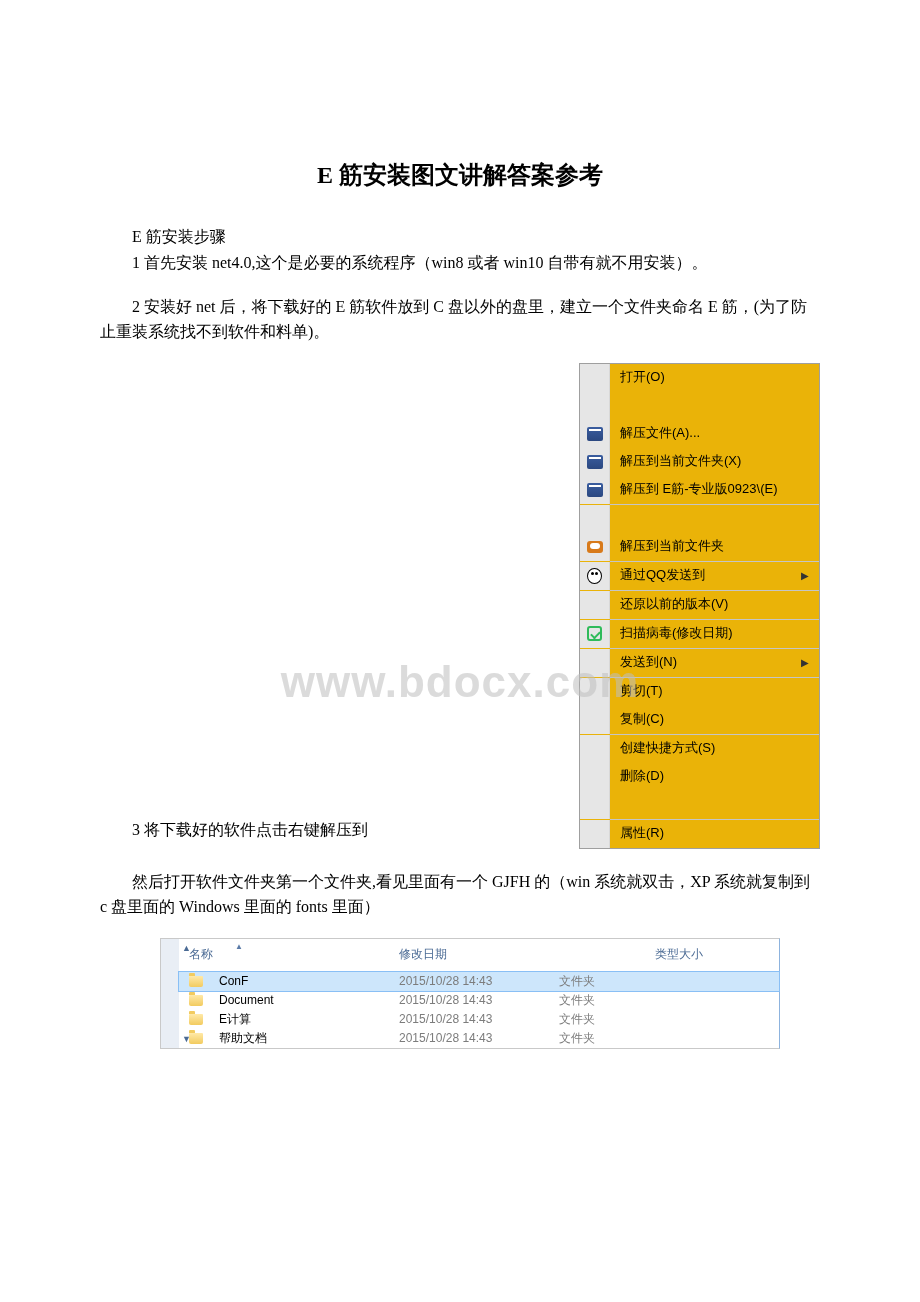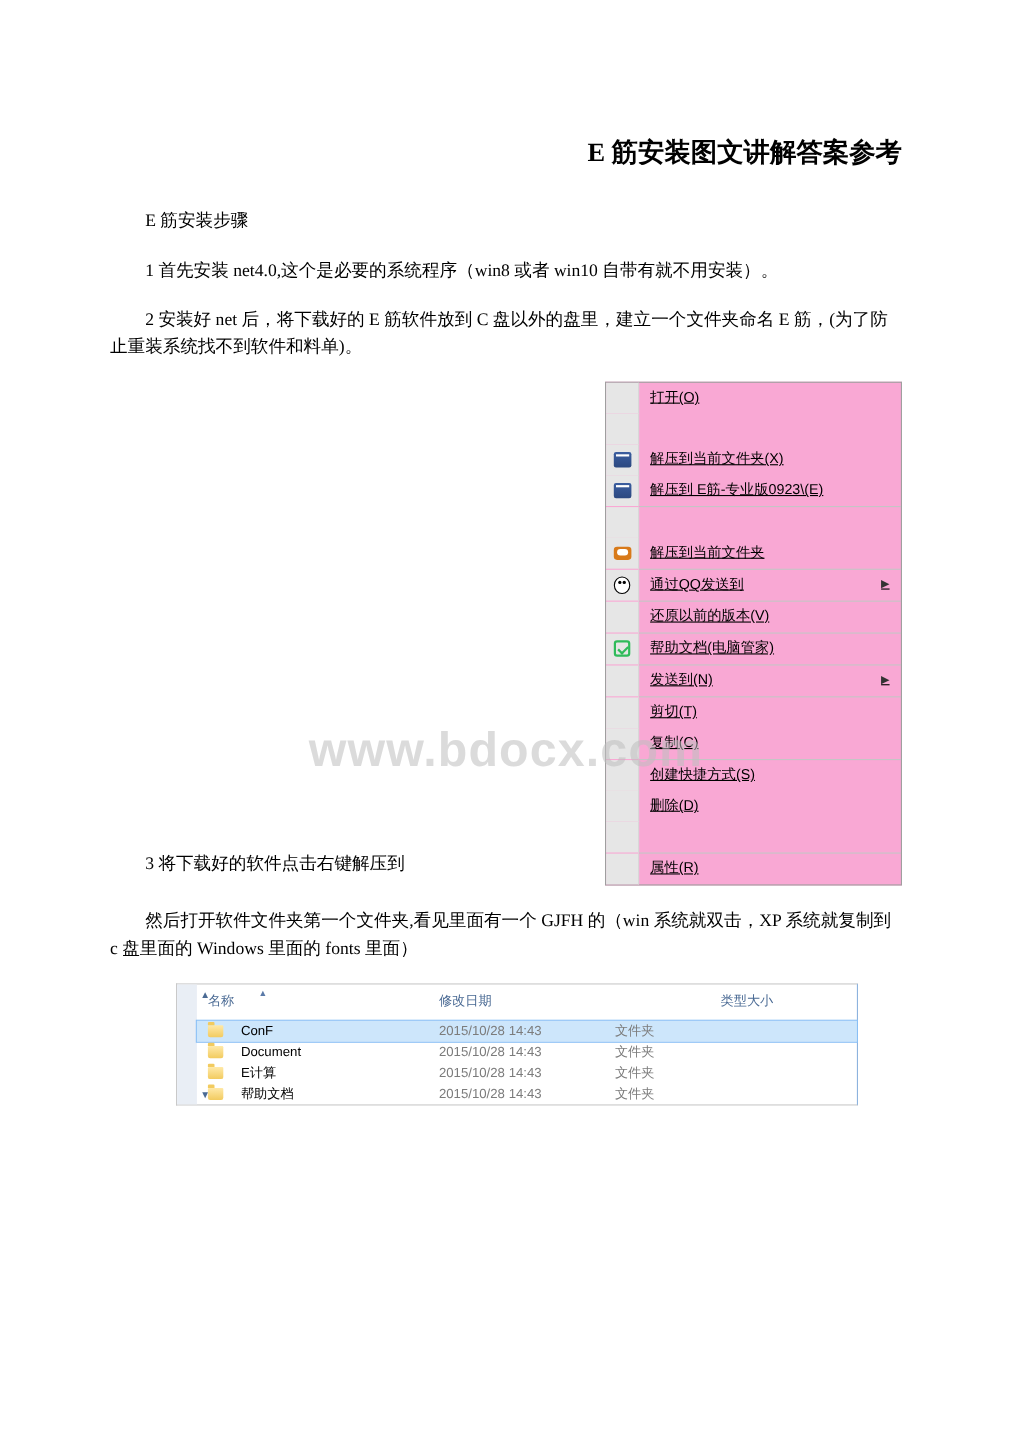--- a/index.html
+++ b/index.html
@@ -7,28 +7,28 @@
       font-family: "SimSun", "Microsoft YaHei", serif;
       background: #fff;
       width: 920px;
       padding: 120px 100px 40px 100px;
       font-size: 16px;
       line-height: 1.6;
       color: #000;
       position: relative;
     }
     .title {
-      text-align: right;
+      text-align: center;
       font-size: 24px;
       font-weight: bold;
       margin-bottom: 30px;
+      margin-top: 36px;
     }
     .para {
       text-indent: 2em;
-      margin-bottom: 20px;
     }
     .para-no-indent {
       margin-bottom: 18px;
     }
     .para-inline {
       text-indent: 2em;
     }
     .watermark {
       position: absolute;
       top: 647px;
@@ -42,27 +42,26 @@
       pointer-events: none;
       z-index: 10;
     }
     .row-wrap {
       display: flex;
       align-items: flex-end;
       margin-bottom: 20px;
     }
     .row-wrap .label { text-indent: 2em; flex: 0 0 auto; padding-bottom: 6px; }
     .context-menu {
-      width: 270px;
+      width: 241px;
       border: 1px solid #9f9f9f;
-      background: #f9a8d4;
+      background: #eab308;
       font-family: "Microsoft YaHei", "Segoe UI", sans-serif;
       font-size: 13px;
       margin-left: auto;
-      text-decoration: underline;
     }
     .cm-row {
       display: flex;
       align-items: center;
       height: 28px;
       position: relative;
     }
     .cm-icon-col {
       width: 30px;
       display: flex;
@@ -179,20 +178,26 @@
         <div class="cm-icon-col"></div>
         <div class="cm-text">打开(O)</div>
       </div>
     <div class="cm-row">
         <div class="cm-icon-col"></div>
       </div>
     <div class="cm-row">
         <div class="cm-icon-col">
           <div class="zip-icon"></div>
         </div>
+        <div class="cm-text">解压文件(A)...</div>
+      </div>
+    <div class="cm-row">
+        <div class="cm-icon-col">
+          <div class="zip-icon"></div>
+        </div>
         <div class="cm-text">解压到当前文件夹(X)</div>
       </div>
     <div class="cm-row">
         <div class="cm-icon-col">
           <div class="zip-icon"></div>
         </div>
         <div class="cm-text">解压到 E筋-专业版0923\(E)</div>
       </div>
     <div class="cm-sep"></div>
     <div class="cm-row">
@@ -215,21 +220,21 @@
     <div class="cm-sep"></div>
     <div class="cm-row">
         <div class="cm-icon-col"></div>
         <div class="cm-text">还原以前的版本(V)</div>
       </div>
     <div class="cm-sep"></div>
     <div class="cm-row">
         <div class="cm-icon-col">
           <div class="scan-icon"></div>
         </div>
-        <div class="cm-text">帮助文档(电脑管家)</div>
+        <div class="cm-text">扫描病毒(修改日期)</div>
       </div>
     <div class="cm-sep"></div>
     <div class="cm-row">
         <div class="cm-icon-col"></div>
         <div class="cm-text">发送到(N)</div>
         <div class="cm-arrow">▶</div>
       </div>
     <div class="cm-sep"></div>
     <div class="cm-row">
         <div class="cm-icon-col"></div>

